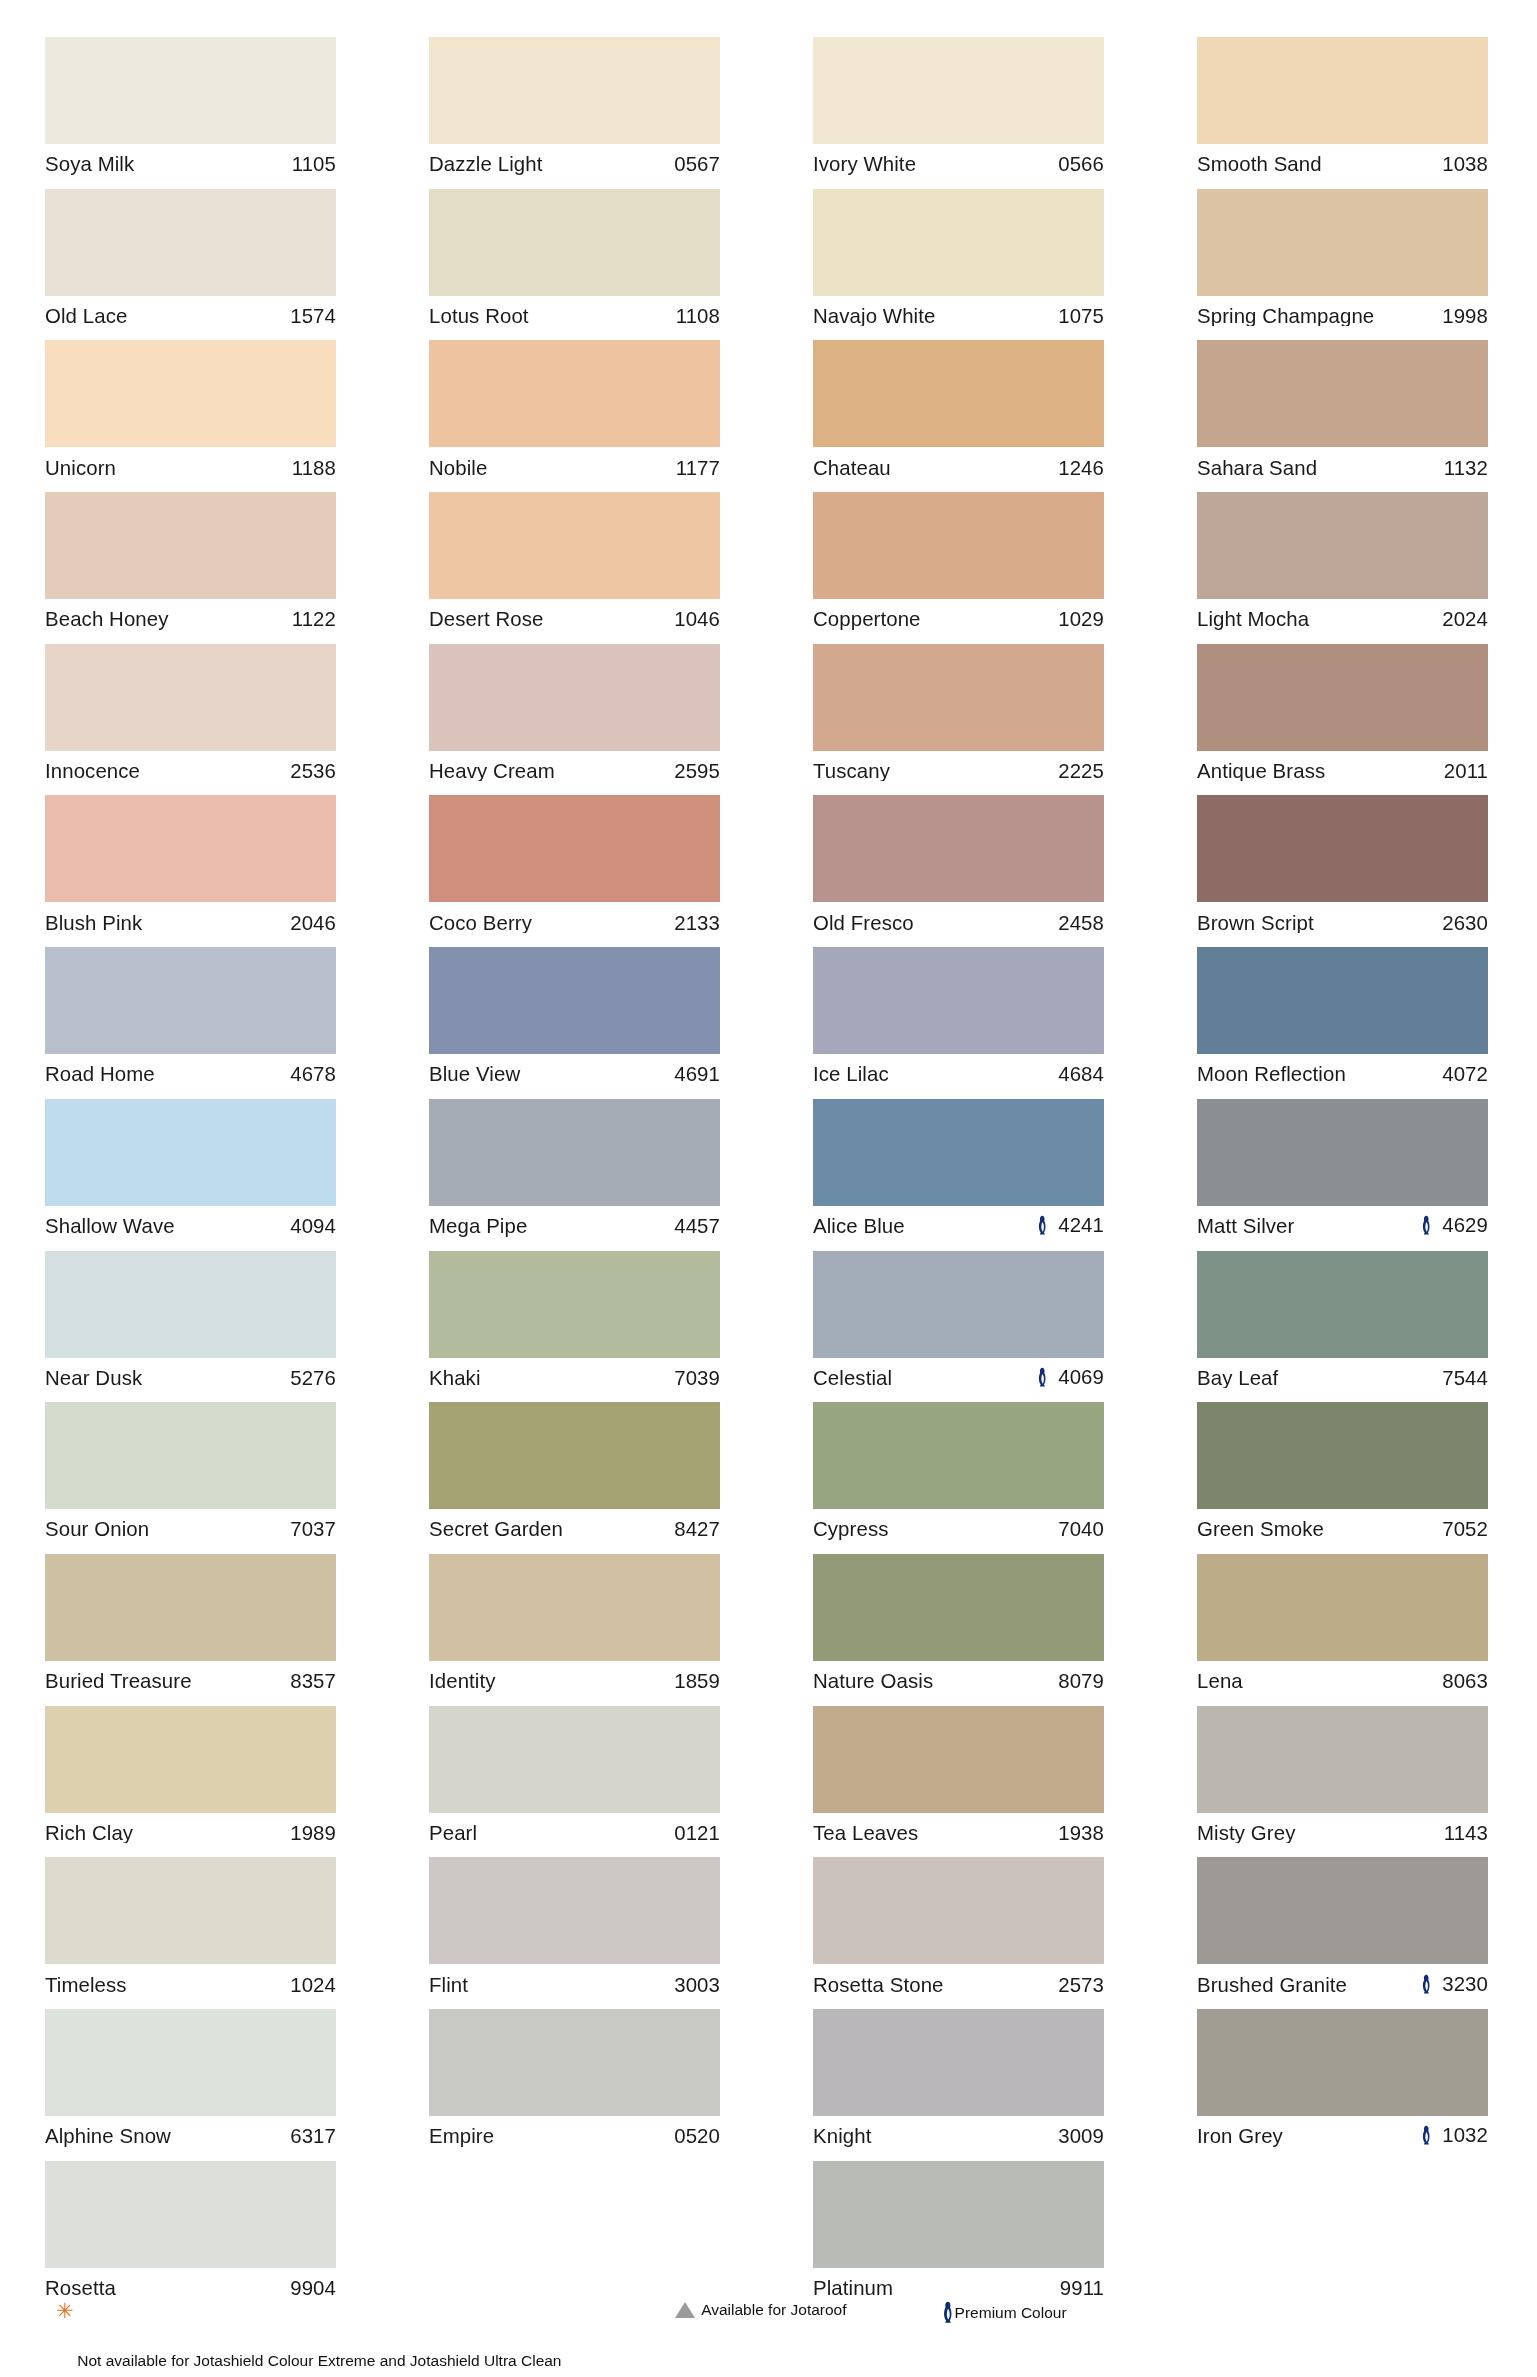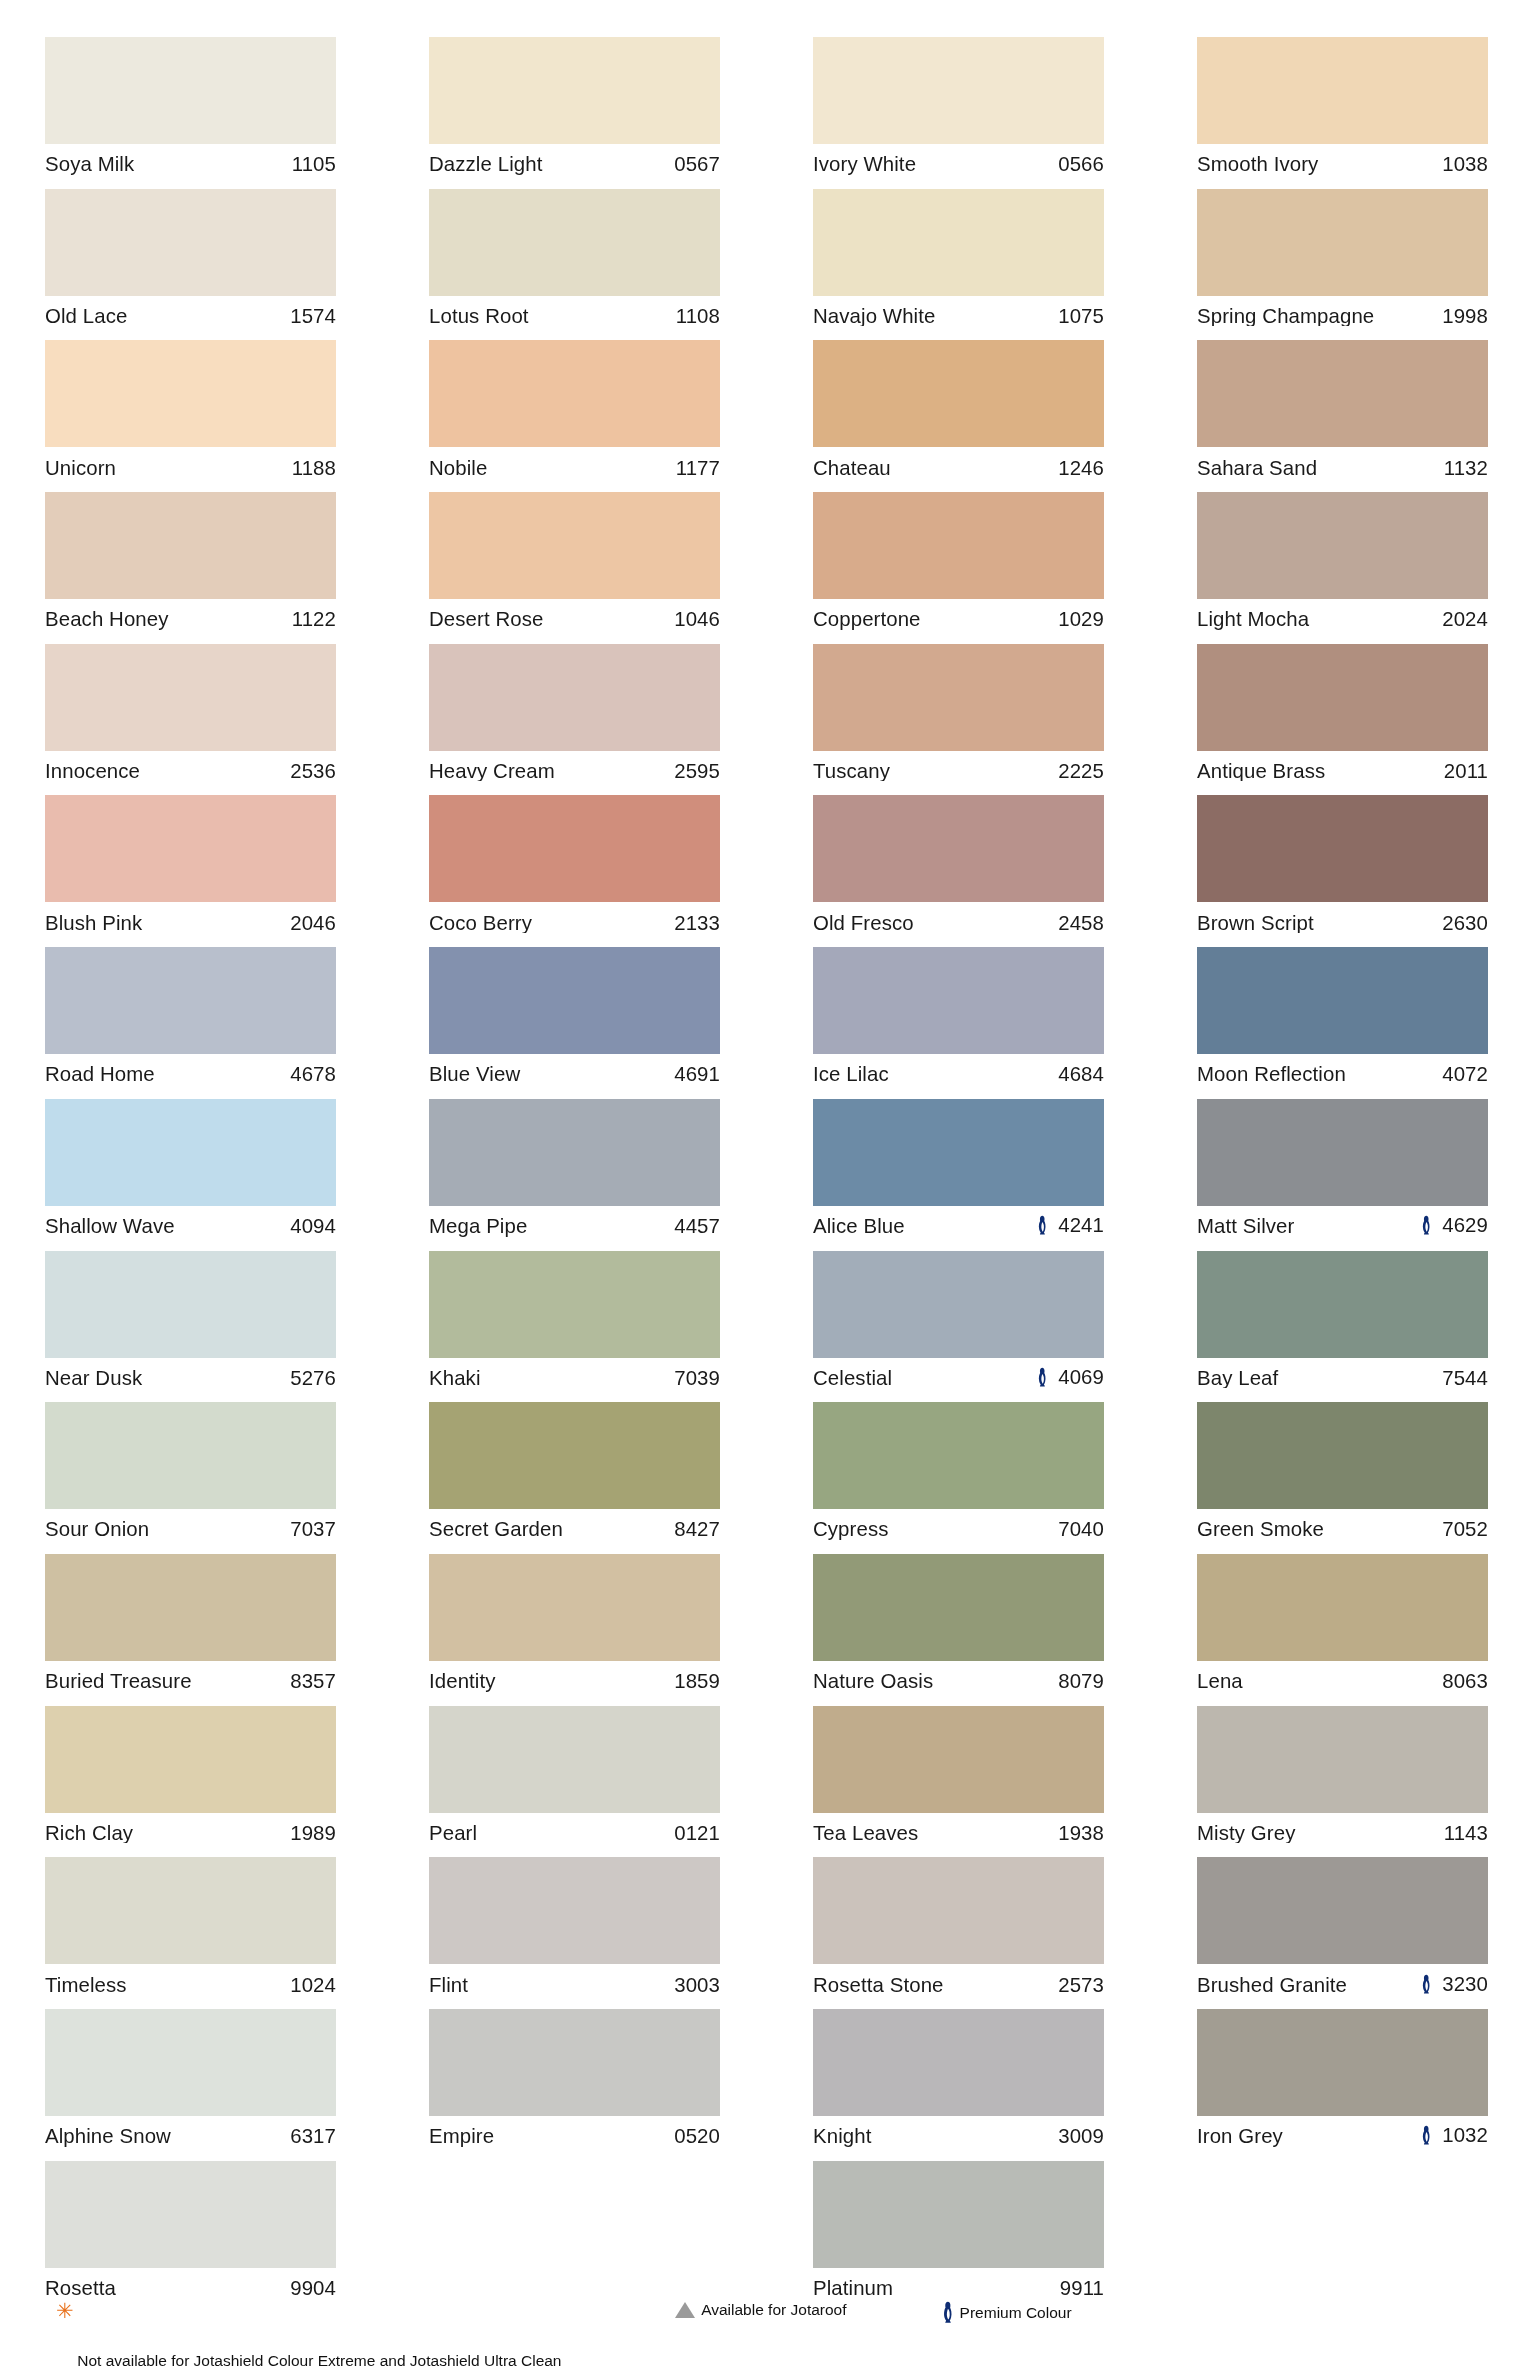--- a/index.html
+++ b/index.html
@@ -108,21 +108,20 @@
   }
   .tri {
     width: 0; height: 0;
     border-left: 10px solid transparent;
     border-right: 10px solid transparent;
     border-bottom: 16px solid #9a9a9a;
   }
   .legend-right {
     display: flex;
     align-items: center;
-    gap: 5px;
     text-align: right;
   }
   .legend-right .penguin { width: 13.6px; height: 23.5px; }
 </style>
 </head>
 <body>
 
 <div id="chart">
   <div class="grid" id="grid">
       <div class="col">
@@ -536,21 +535,21 @@
             <span class="cright">
               <span class="ccode">9911</span>
             </span>
           </div>
         </div>
       </div>
       <div class="col">
         <div class="swatch-cell">
           <div class="swatch" title="Smooth Ivory" style="background: rgb(240, 215, 181);"></div>
           <div class="caption">
-            <span class="cname">Smooth Ivory</span>
+            <span class="cname">Smooth Sand</span>
             <span class="cright">
               <span class="ccode">1038</span>
             </span>
           </div>
         </div>
         <div class="swatch-cell">
           <div class="swatch" title="Spring Champagne" style="background: rgb(220, 195, 163);"></div>
           <div class="caption">
             <span class="cname">Spring Champagne</span>
             <span class="cright">

